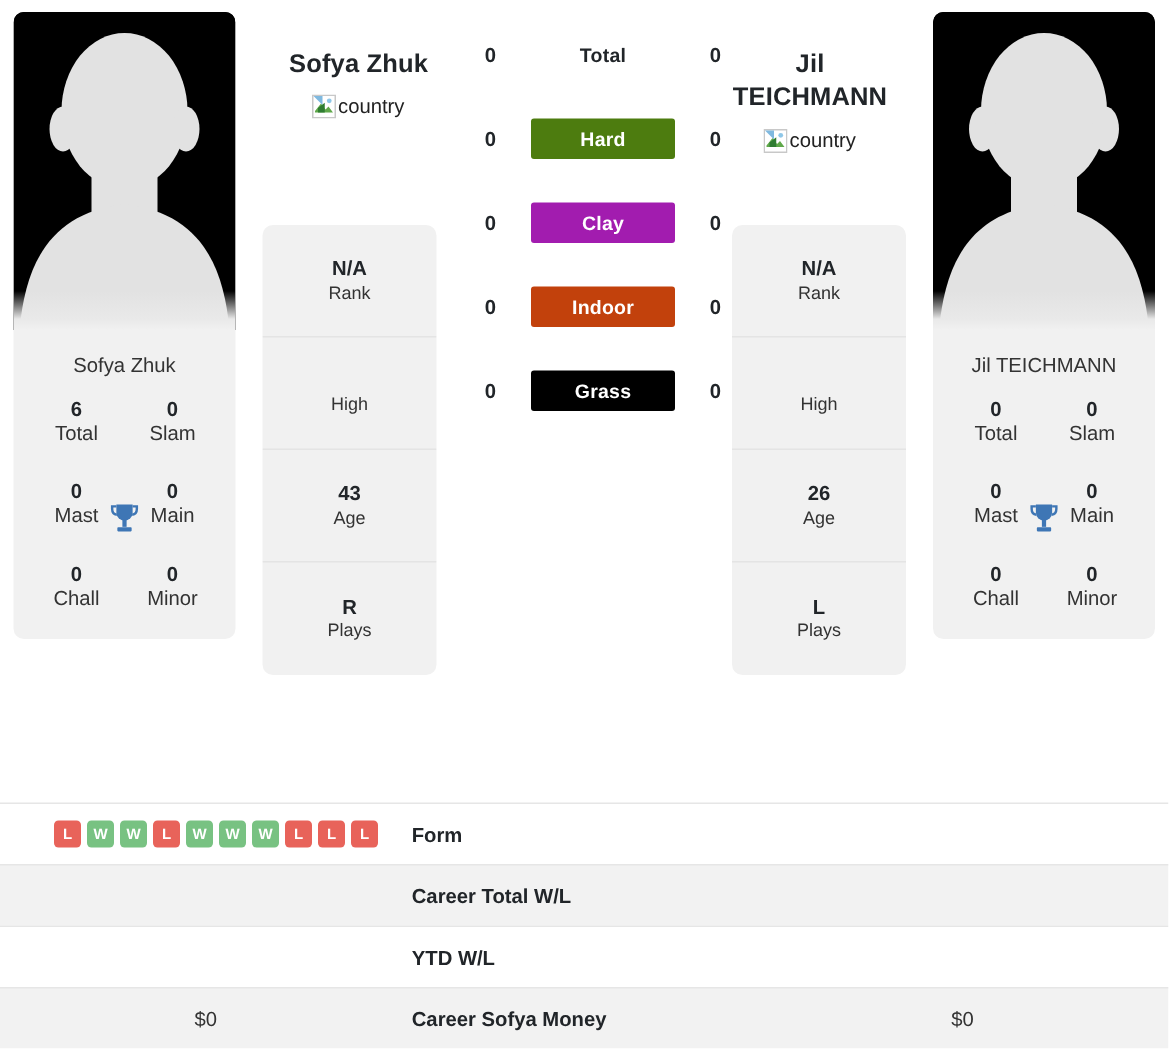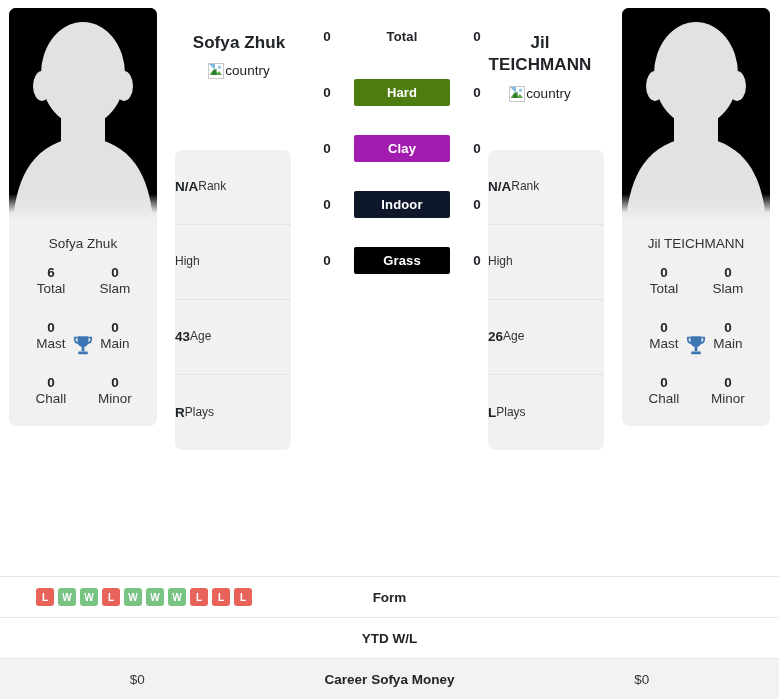--- a/index.html
+++ b/index.html
@@ -76,21 +76,23 @@
     border-radius: 7px;
     background: #f1f1f1;
     align-self: flex-start;
     margin-top: 142px;
     overflow: hidden;
     flex: 0 0 auto;
   }
   .info-row {
     height: 75px;
     display: flex;
+    flex-direction: column;
     align-items: center;
+    justify-content: center;
     border-bottom: 1px solid #e4e4e4;
     line-height: 1.3;
   }
   .info-row:last-child { border-bottom: none; }
   .info-val { font-size: 13.5px; font-weight: 700; color: #212529; min-height: 16px; }
   .info-lab { font-size: 12px; color: #333; }
 
   
   .name-block {
     flex: 0 0 auto;
@@ -163,21 +165,21 @@
     border-top: 1px solid #e6e6e6;
   }
   .stat-row.shade { background: #f2f2f2; }
   .stat-left, .stat-right {
     text-align: center;
     font-size: 13.5px;
     color: #333;
     padding: 0 8px;
   }
   .stat-mid {
-    text-align: center;
+    text-align: left;
     font-size: 13.5px;
     font-weight: 700;
     color: #212529;
   }
   .form-badges { display: flex; gap: 4px; padding-left: 28px; }
   .fb {
     width: 18px; height: 18px;
     border-radius: 3px;
     color: #fff;
     font-size: 10px;
@@ -274,21 +276,21 @@
         <div class="surf-badge" style="background:#4d7c0f">Hard</div>
         <div class="surf-num">0</div>
       </div>
       <div class="surf-row">
         <div class="surf-num">0</div>
         <div class="surf-badge" style="background:#a21caf">Clay</div>
         <div class="surf-num">0</div>
       </div>
       <div class="surf-row">
         <div class="surf-num">0</div>
-        <div class="surf-badge" style="background:#0f172a">Indoor</div>
+        <div class="surf-badge" style="background:#c2410c">Indoor</div>
         <div class="surf-num">0</div>
       </div>
       <div class="surf-row">
         <div class="surf-num">0</div>
         <div class="surf-badge" style="background:#000000">Grass</div>
         <div class="surf-num">0</div>
       </div>
     </div>
 
     <div class="info-card">
@@ -403,20 +405,25 @@
             <div class="fb L">L</div>
             <div class="fb L">L</div>
           </div>
       </div>
       <div class="stat-mid">Form</div>
       <div class="stat-right">
         <div class="form-badges" id="form-right"></div>
       </div>
     </div>
 
+    <div class="stat-row shade">
+      <div class="stat-left"></div>
+      <div class="stat-mid">Career Total W/L</div>
+      <div class="stat-right"></div>
+    </div>
 
     <div class="stat-row">
       <div class="stat-left"></div>
       <div class="stat-mid">YTD W/L</div>
       <div class="stat-right"></div>
     </div>
 
     <div class="stat-row shade">
       <div class="stat-left">$0</div>
       <div class="stat-mid">Career Sofya Money</div>

